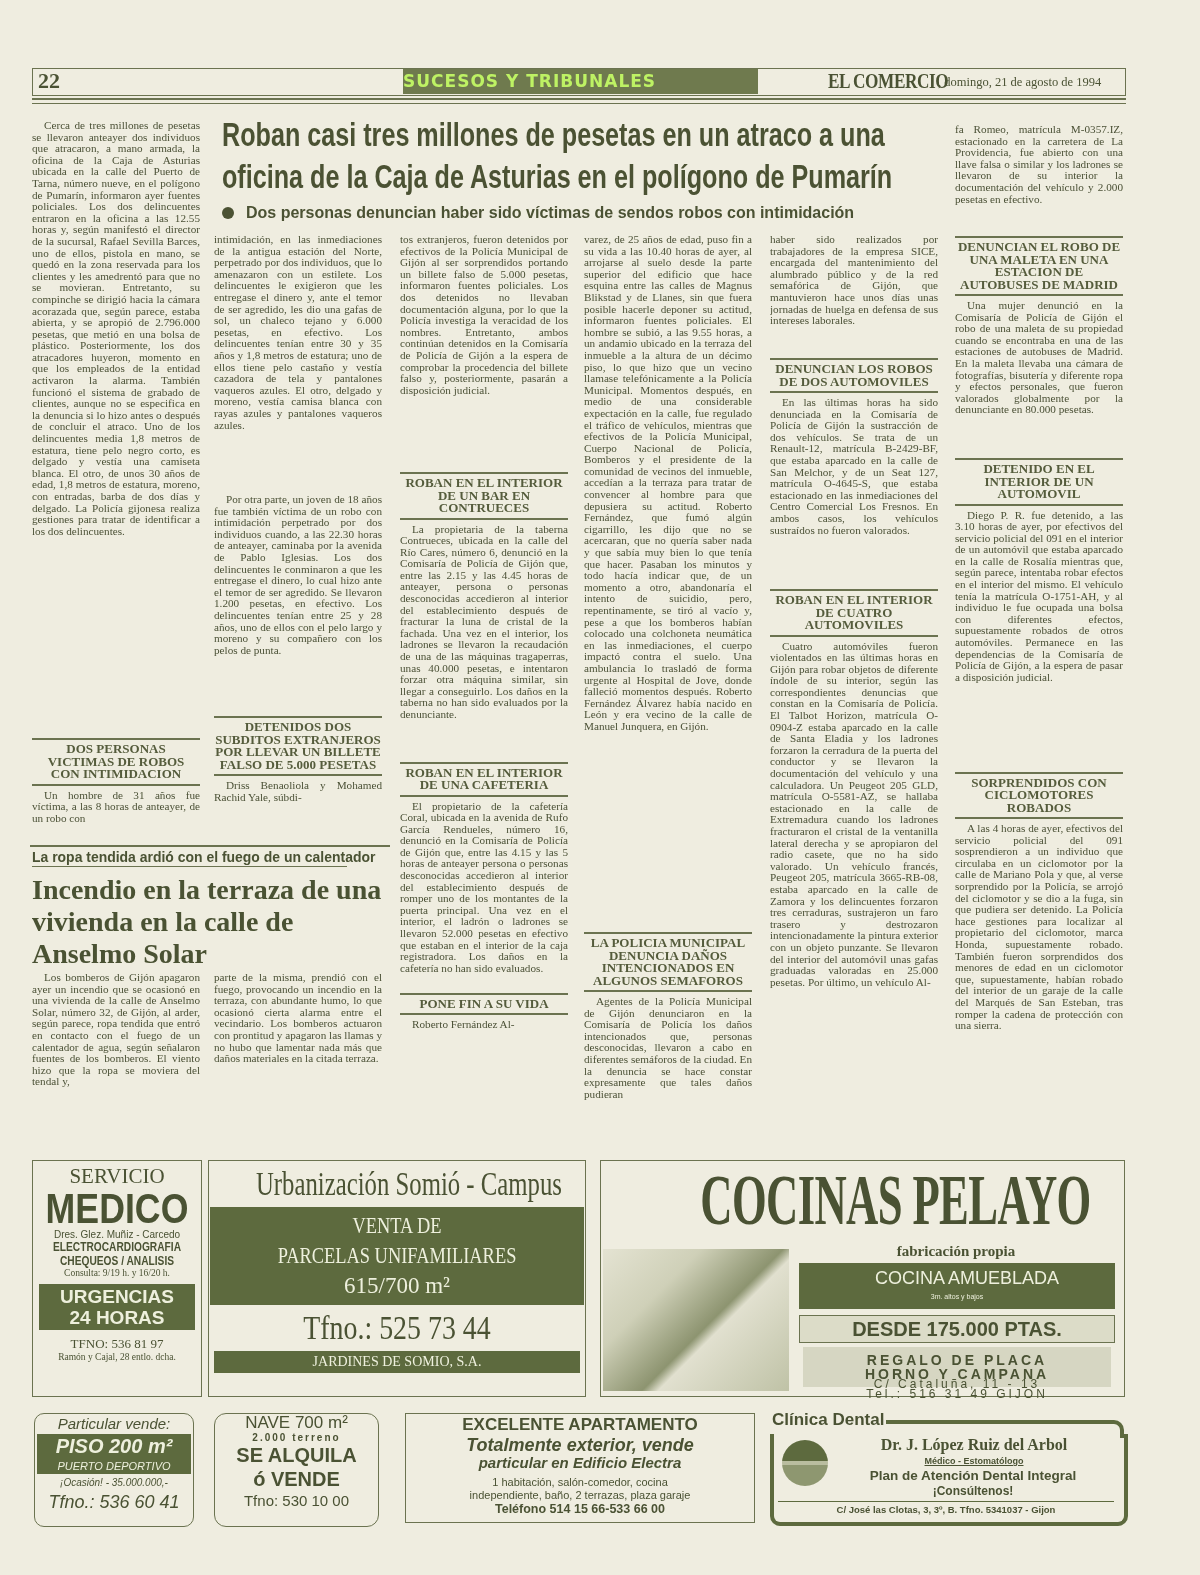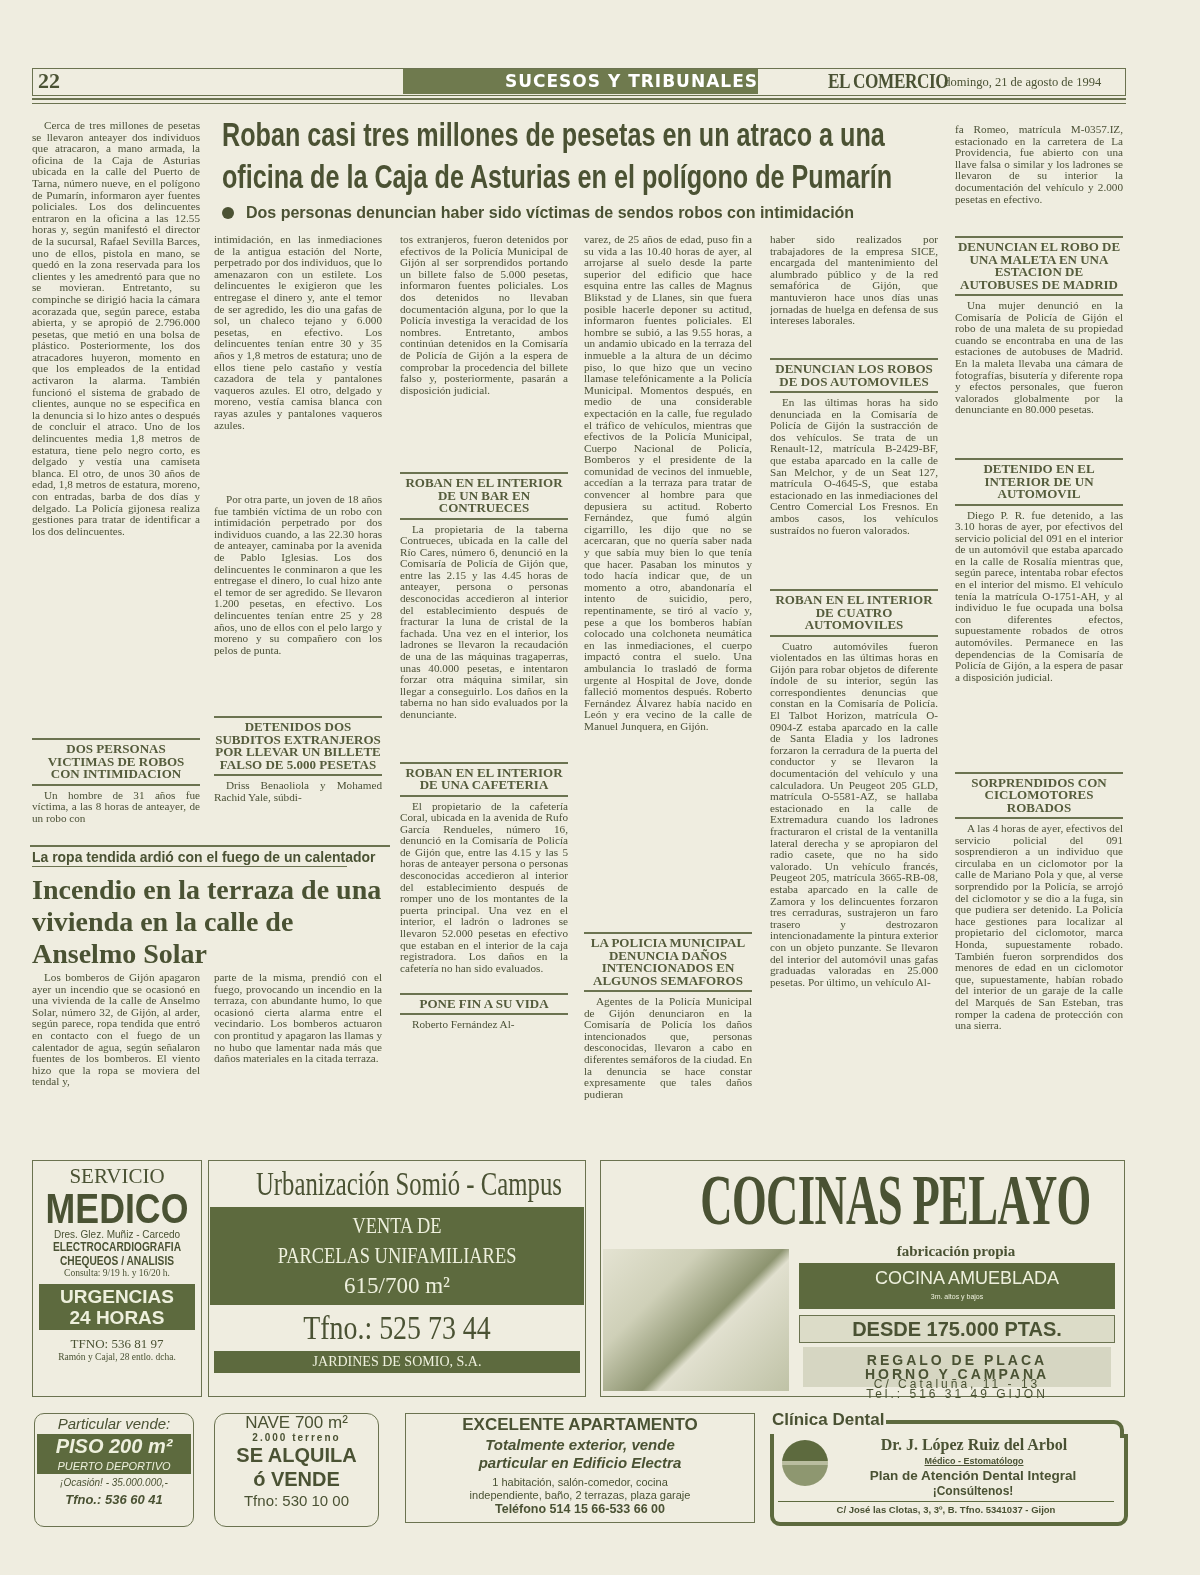--- a/index.html
+++ b/index.html
@@ -3,21 +3,21 @@
 <meta charset="utf-8">
 <style>
   html,body{margin:0;padding:0;}
   body{width:1200px;height:1575px;background:#efede0;color:#4a5233;font-family:"Liberation Serif",serif;position:relative;overflow:hidden;}
   .abs{position:absolute;}
   .txt{font-size:11.2px;line-height:11.6px;text-align:justify;hyphens:auto;color:#4b5136;white-space:pre-wrap;}
   .ind{text-indent:12px;}
   .hdr-bar{left:32px;top:68px;width:1092px;height:26px;border:1px solid #6b7350;}
   .hdr-rule{left:32px;top:98px;width:1094px;height:3px;border-top:2px solid #6b7350;border-bottom:1px solid #6b7350;}
   .pagenum{left:38px;top:68px;font-size:22px;font-weight:bold;line-height:26px;}
-  .section{left:403px;top:69px;width:355px;height:25px;background:#6f7a4e;color:#ffffff;font-family:"DejaVu Sans",sans-serif;font-weight:bold;font-size:17px;letter-spacing:1px;text-align:right;line-height:25px;}
+  .section{left:403px;top:69px;width:355px;height:25px;background:#6f7a4e;color:#bef264;font-family:"DejaVu Sans",sans-serif;font-weight:bold;font-size:17px;letter-spacing:1px;text-align:left;line-height:25px;}
   .brand{left:828px;top:69px;font-size:21px;font-weight:bold;font-family:"Liberation Serif",serif;letter-spacing:-0.5px;line-height:25px;transform:scaleX(0.82);transform-origin:left;}
   .date{left:938px;top:70px;font-size:12.5px;line-height:24px;}
   .h1{font-family:"Liberation Sans",sans-serif;font-weight:bold;font-size:34px;line-height:44px;transform:scaleX(0.74);transform-origin:left;white-space:nowrap;color:#4b5233;}
   .sub{left:222px;top:204px;font-size:16px;font-weight:bold;font-family:"Liberation Sans",sans-serif;color:#4b5233;}
   .bullet{display:inline-block;width:12px;height:12px;border-radius:50%;background:#4b5233;margin-right:12px;vertical-align:-1px;}
   .brief-h{border-top:2px solid #6b7350;border-bottom:2px solid #6b7350;text-align:center;font-weight:bold;font-size:13px;line-height:12.5px;padding:3px 0 3px;margin:6px 0 4px;color:#555c3c;}
   .col{position:absolute;}
   .incendio-kicker{left:32px;top:848px;width:350px;font-family:"Liberation Sans",sans-serif;font-size:15.5px;font-weight:bold;border-bottom:1px solid #6b7350;transform:scaleX(0.9);transform-origin:left;white-space:nowrap;}
   .incendio-h{left:32px;top:874px;width:360px;font-size:28px;font-weight:bold;line-height:32px;}
   .box{position:absolute;border:1.5px solid #6b7350;box-sizing:border-box;}
@@ -139,34 +139,34 @@
     </div>
 </div>
 
 <div class="box" style="left:34px;top:1413px;width:160px;height:114px;border-radius:10px;">
   <div class="c sans" style="font-size:15px;font-style:italic;line-height:20px;">Particular vende:</div>
   <div class="dark c" style="margin:0 2px;">
     <div class="sans" style="font-size:20px;font-weight:bold;font-style:italic;line-height:24px;">PISO 200 m²</div>
     <div class="sans" style="font-size:11px;font-style:italic;line-height:16px;">PUERTO DEPORTIVO</div>
   </div>
   <div class="c sans" style="font-size:10px;font-style:italic;line-height:18px;">¡Ocasión! - 35.000.000,-</div>
-  <div class="c sans" style="font-size:13px;font-weight:bold;font-style:italic;">Tfno.: 536 60 41</div>
+  <div class="c sans" style="font-size:18px;font-weight:normal;font-style:italic;">Tfno.: 536 60 41</div>
 </div>
 
 <div class="box" style="left:214px;top:1413px;width:165px;height:114px;border-radius:12px;">
   <div class="c sans" style="font-size:17px;line-height:18px;">NAVE 700 m²</div>
   <div class="c sans" style="font-size:10px;letter-spacing:2px;font-weight:bold;">2.000 terreno</div>
   <div class="c sans" style="font-size:20px;font-weight:bold;line-height:24px;">SE ALQUILA</div>
   <div class="c sans" style="font-size:20px;font-weight:bold;line-height:24px;">ó VENDE</div>
   <div class="c sans" style="font-size:15px;line-height:20px;">Tfno: 530 10 00</div>
 </div>
 
 <div class="box" style="left:405px;top:1413px;width:350px;height:110px;">
   <div class="c sans" style="font-size:17px;font-weight:bold;line-height:22px;">EXCELENTE APARTAMENTO</div>
-  <div class="c sans" style="font-size:15px;font-weight:bold;font-style:italic;line-height:18px;">Totalmente exterior, vende</div>
+  <div class="c sans" style="font-size:18px;font-weight:bold;font-style:italic;line-height:18px;">Totalmente exterior, vende</div>
   <div class="c sans" style="font-size:15px;font-weight:bold;font-style:italic;line-height:18px;">particular en Edificio Electra</div>
   <div class="c sans" style="font-size:11px;line-height:14px;margin-top:3px;">1 habitación, salón-comedor, cocina</div>
   <div class="c sans" style="font-size:11px;line-height:13px;">independiente, baño, 2 terrazas, plaza garaje</div>
   <div class="c sans" style="font-size:12.5px;font-weight:bold;line-height:14px;">Teléfono 514 15 66-533 66 00</div>
 </div>
 
 <div class="abs" style="left:768px;top:1410px;width:356px;height:118px;">
   <div class="abs sans" style="left:4px;top:0;font-size:17px;font-weight:bold;">Clínica Dental</div>
   <div class="abs" style="left:2px;top:24px;width:350px;height:88px;border:4px solid #5d6a3e;border-top:0;border-radius:0 0 10px 10px;"></div>
   <div class="abs" style="left:118px;top:10px;width:234px;border-top:4px solid #5d6a3e;border-radius:0 10px 0 0;height:14px;border-right:4px solid #5d6a3e;"></div>

